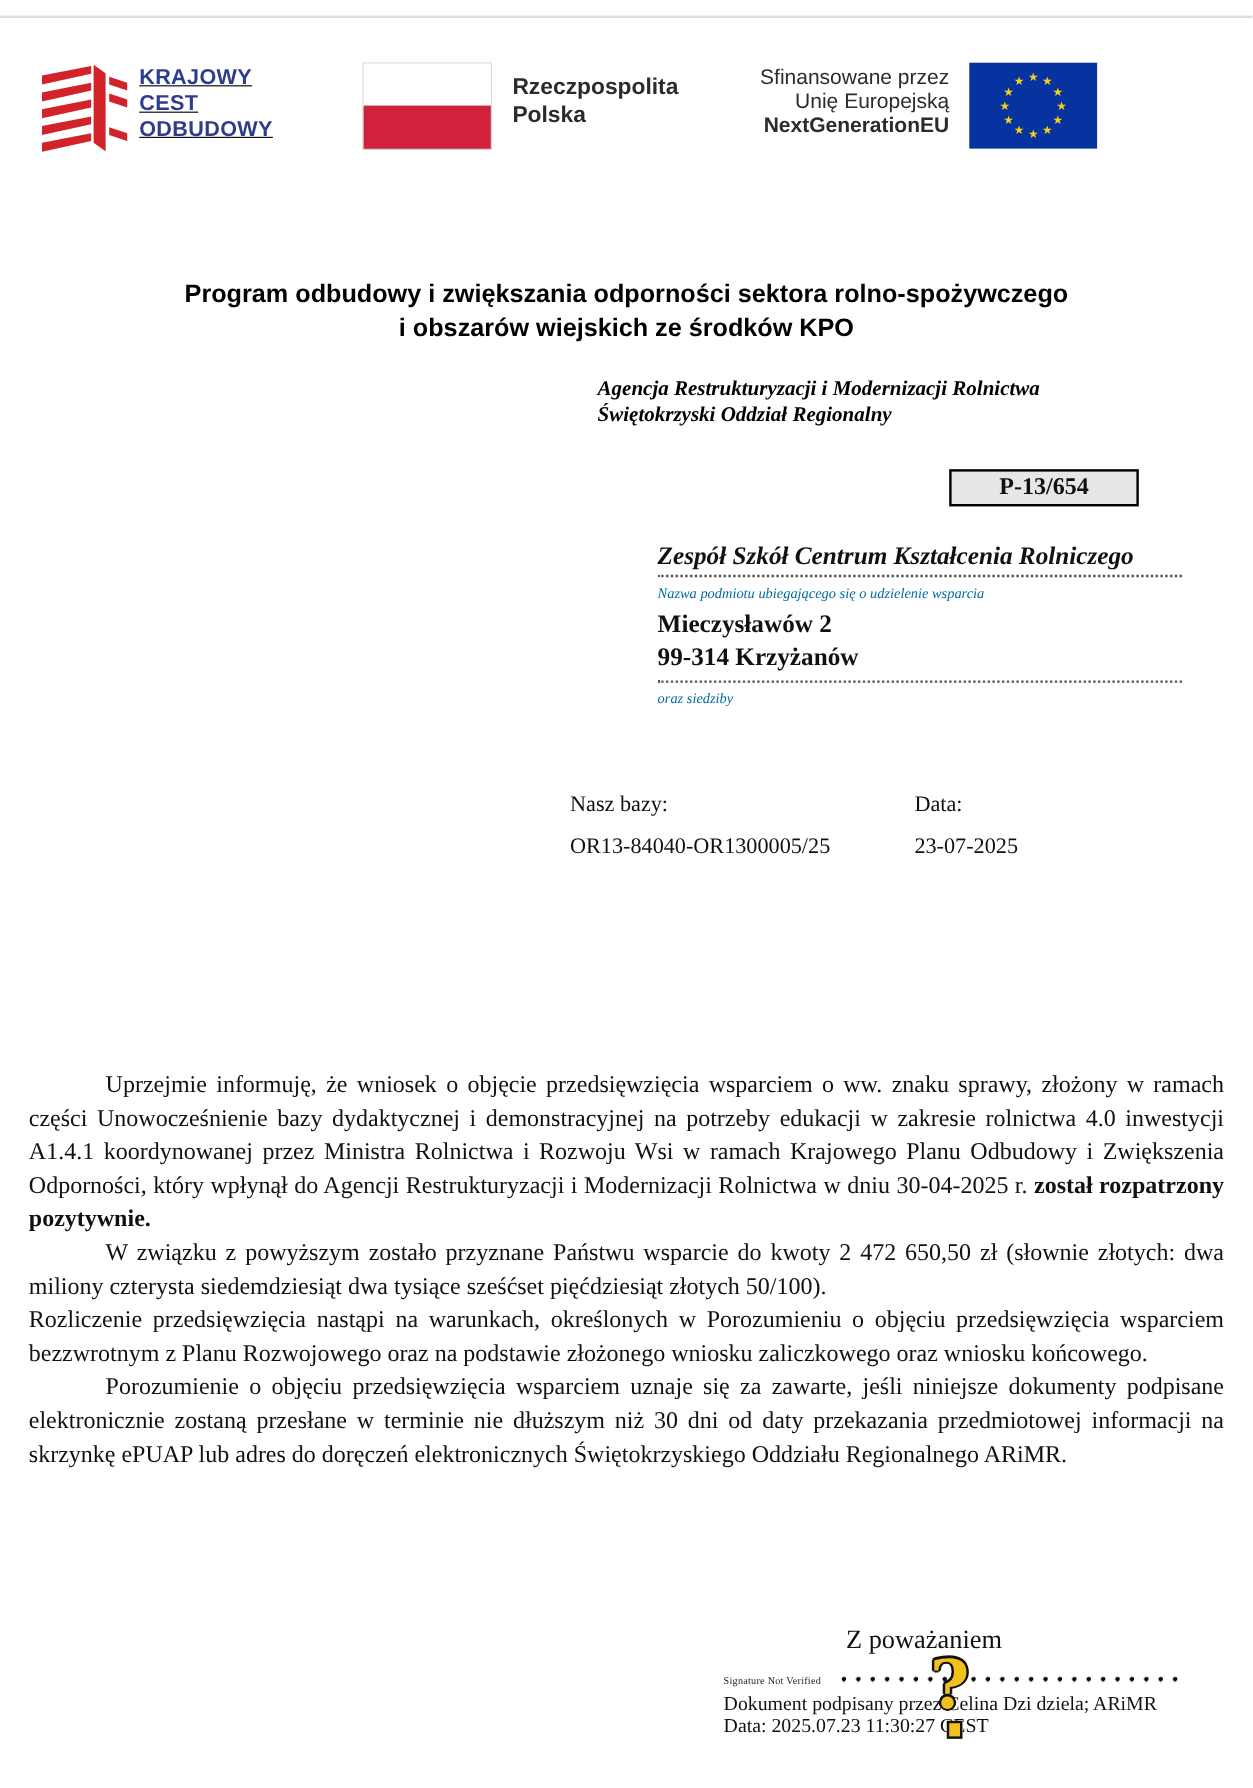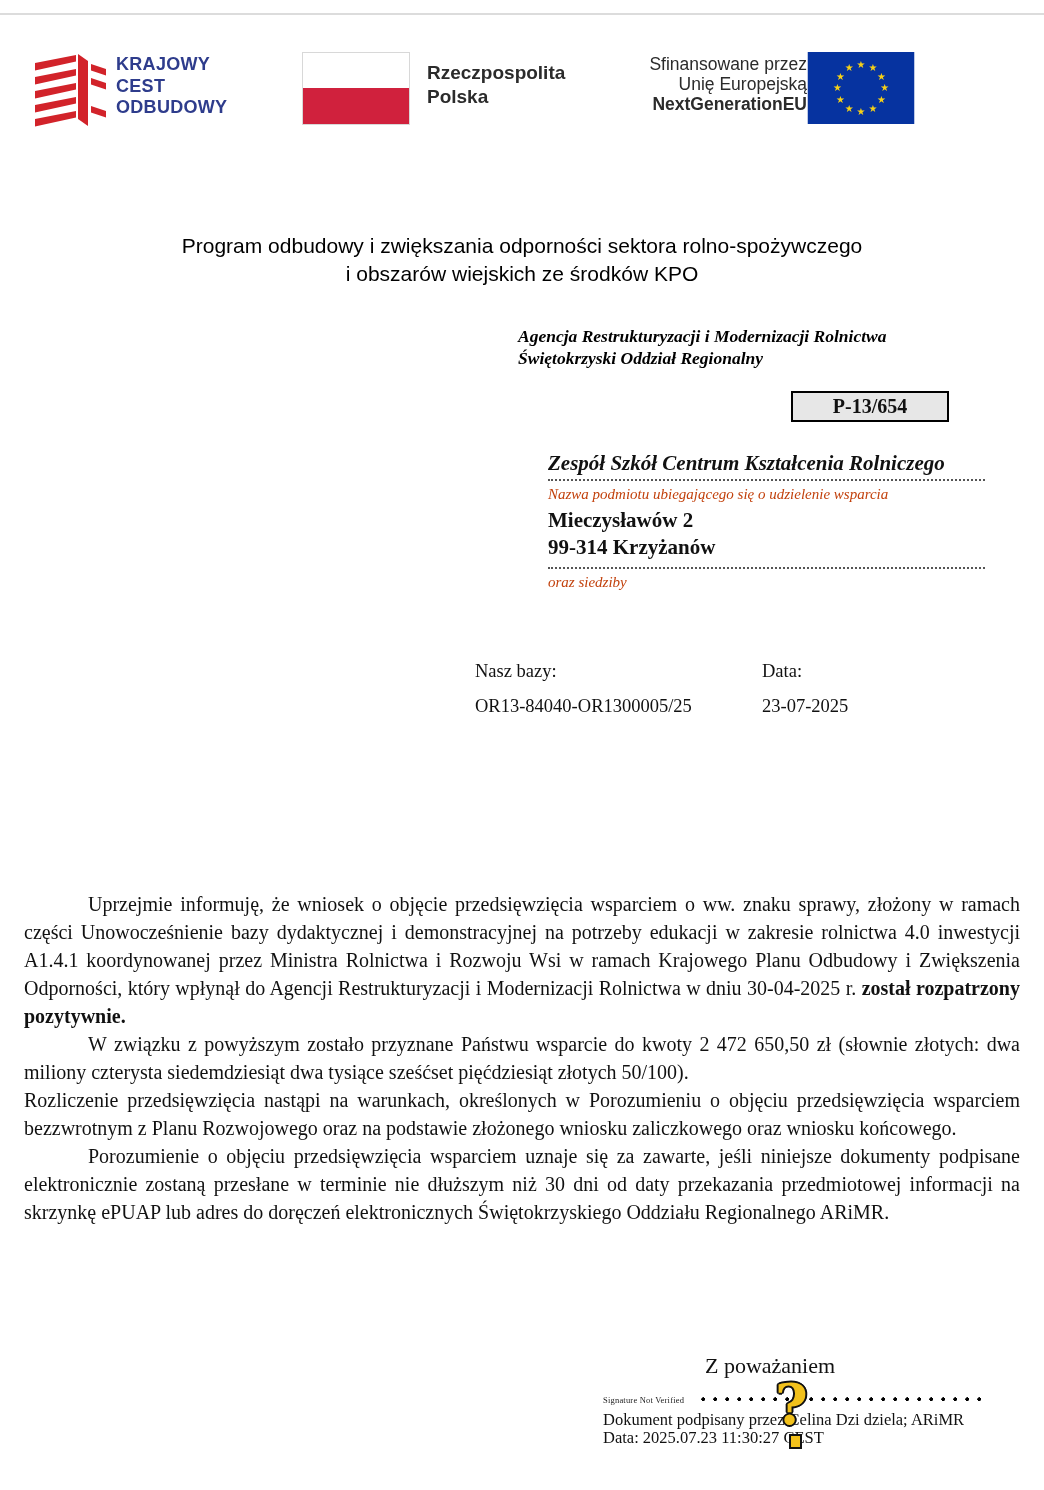--- a/index.html
+++ b/index.html
@@ -4,51 +4,51 @@
 <style>
   html,body { margin:0; padding:0; background:#fff; }
   .page {
     position:relative; width:1044px; height:1490px; background:#ffffff;
     font-family:"Liberation Serif", serif; color:#111; overflow:hidden;
   }
   .top-shadow { position:absolute; left:0; top:13px; width:1044px; height:2px; background:#dcdcdc; }
 
   
   .hdr-group { position:absolute; top:52px; display:flex; align-items:flex-start; }
-  .kpo { left:35px; gap:9px; }
+  .kpo { left:35px; gap:9px;text-decoration:underline; }
   .kpo-text { font-family:"Liberation Sans", sans-serif; font-weight:bold; font-size:18px;
               line-height:21.5px; color:#2E3C8C; letter-spacing:.3px; padding-top:2px; }
   .poland { left:302px; gap:17px; }
   .pol-flag { width:106px; height:71px; border:1px solid #d8d8d8; box-sizing:content-box; }
   .pol-flag .w { height:35px; background:#fff; }
   .pol-flag .r { height:36px; background:#D0213D; }
   .pol-text { font-family:"Liberation Sans", sans-serif; font-weight:bold; font-size:19px;
               line-height:24px; color:#2b2b2b; padding-top:9px; }
-  .eu { right:129px; }
+  .eu { right:129px; gap:16px; }
   .eu-text { font-family:"Liberation Sans", sans-serif; font-size:17.5px; line-height:20px;
              color:#2b2b2b; text-align:right; padding-top:2px; }
   .eu-text .b { font-weight:bold; }
 
   
   .doc-title { position:absolute; top:232px; left:0; width:1044px; text-align:center;
-               font-family:"Liberation Sans", sans-serif; font-weight:normal; font-size:21px;
+               font-family:"Liberation Sans", sans-serif; font-weight:bold; font-size:21px;
                line-height:27.5px; color:#000; }
-  .agency { position:absolute; left:518px; top:313px; font-weight:bold; font-style:italic;
-            font-size:17.5px; line-height:21.5px; color:#000;margin-top:13px; }
+  .agency { position:absolute; left:498px; top:313px; font-weight:bold; font-style:italic;
+            font-size:17.5px; line-height:21.5px; color:#000; }
   .ref-box { position:absolute; left:791px; top:391px; width:158px; height:31px;
              box-sizing:border-box; border:2.5px solid #000; background:#E7E7E7;
              text-align:center; font-weight:bold; font-size:20px; line-height:26px; }
 
   
   .recipient { position:absolute; left:548px; top:451px; width:437px; }
   .r-name { font-weight:bold; font-style:italic; font-size:21px; line-height:24.5px; }
   .dotline { border-bottom:2px dotted #555; height:1px; }
   .dl1 { margin-top:2px; }
   .dl2 { margin-top:5px; }
-  .r-caption { font-style:italic; font-size:15px; line-height:19px; margin-top:4px; color:#c2410c; }
+  .r-caption { font-style:italic; font-size:12px; line-height:19px; margin-top:4px; color:#0369a1; }
   .r-addr { font-weight:bold; font-size:21px; line-height:27px; margin-top:3px; }
 
   
   .meta { position:absolute; left:475px; top:661px; width:515px; height:60px; font-size:18.5px; }
   .meta .lbl { position:absolute; top:0; }
   .meta .val { position:absolute; top:35px; }
   .m2 { left:287px; }
 
   
   .subject { position:absolute; left:25px; top:753px; width:966px; font-style:italic;

